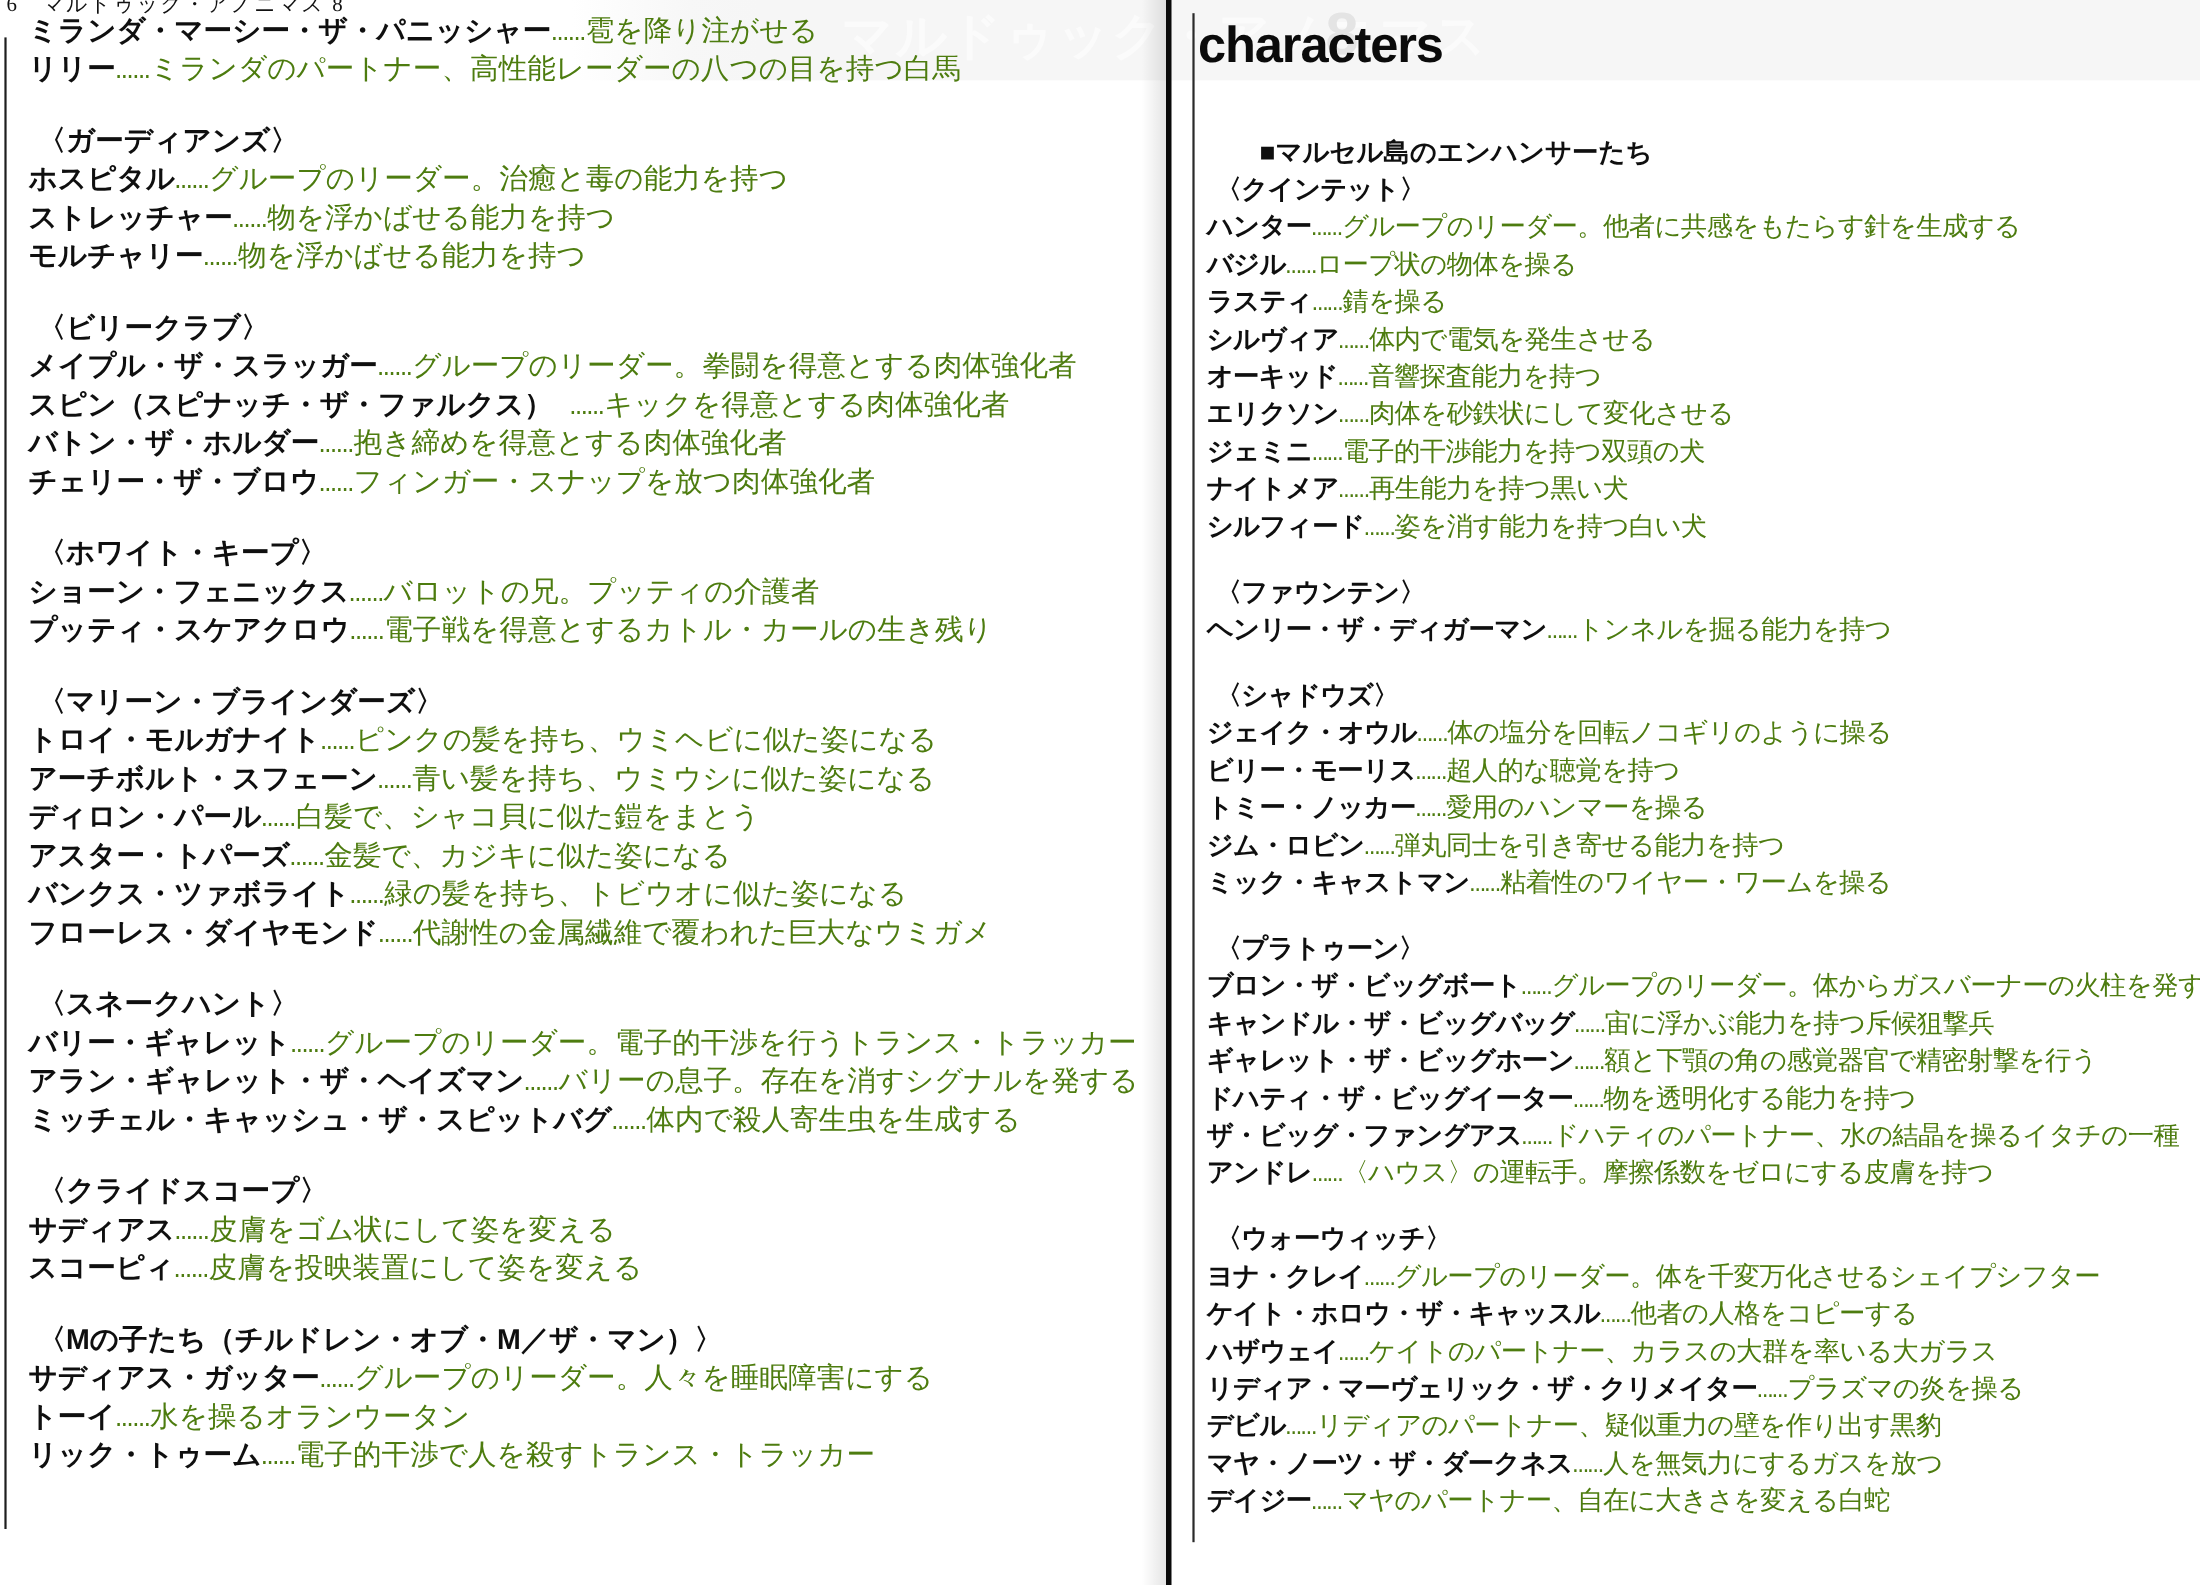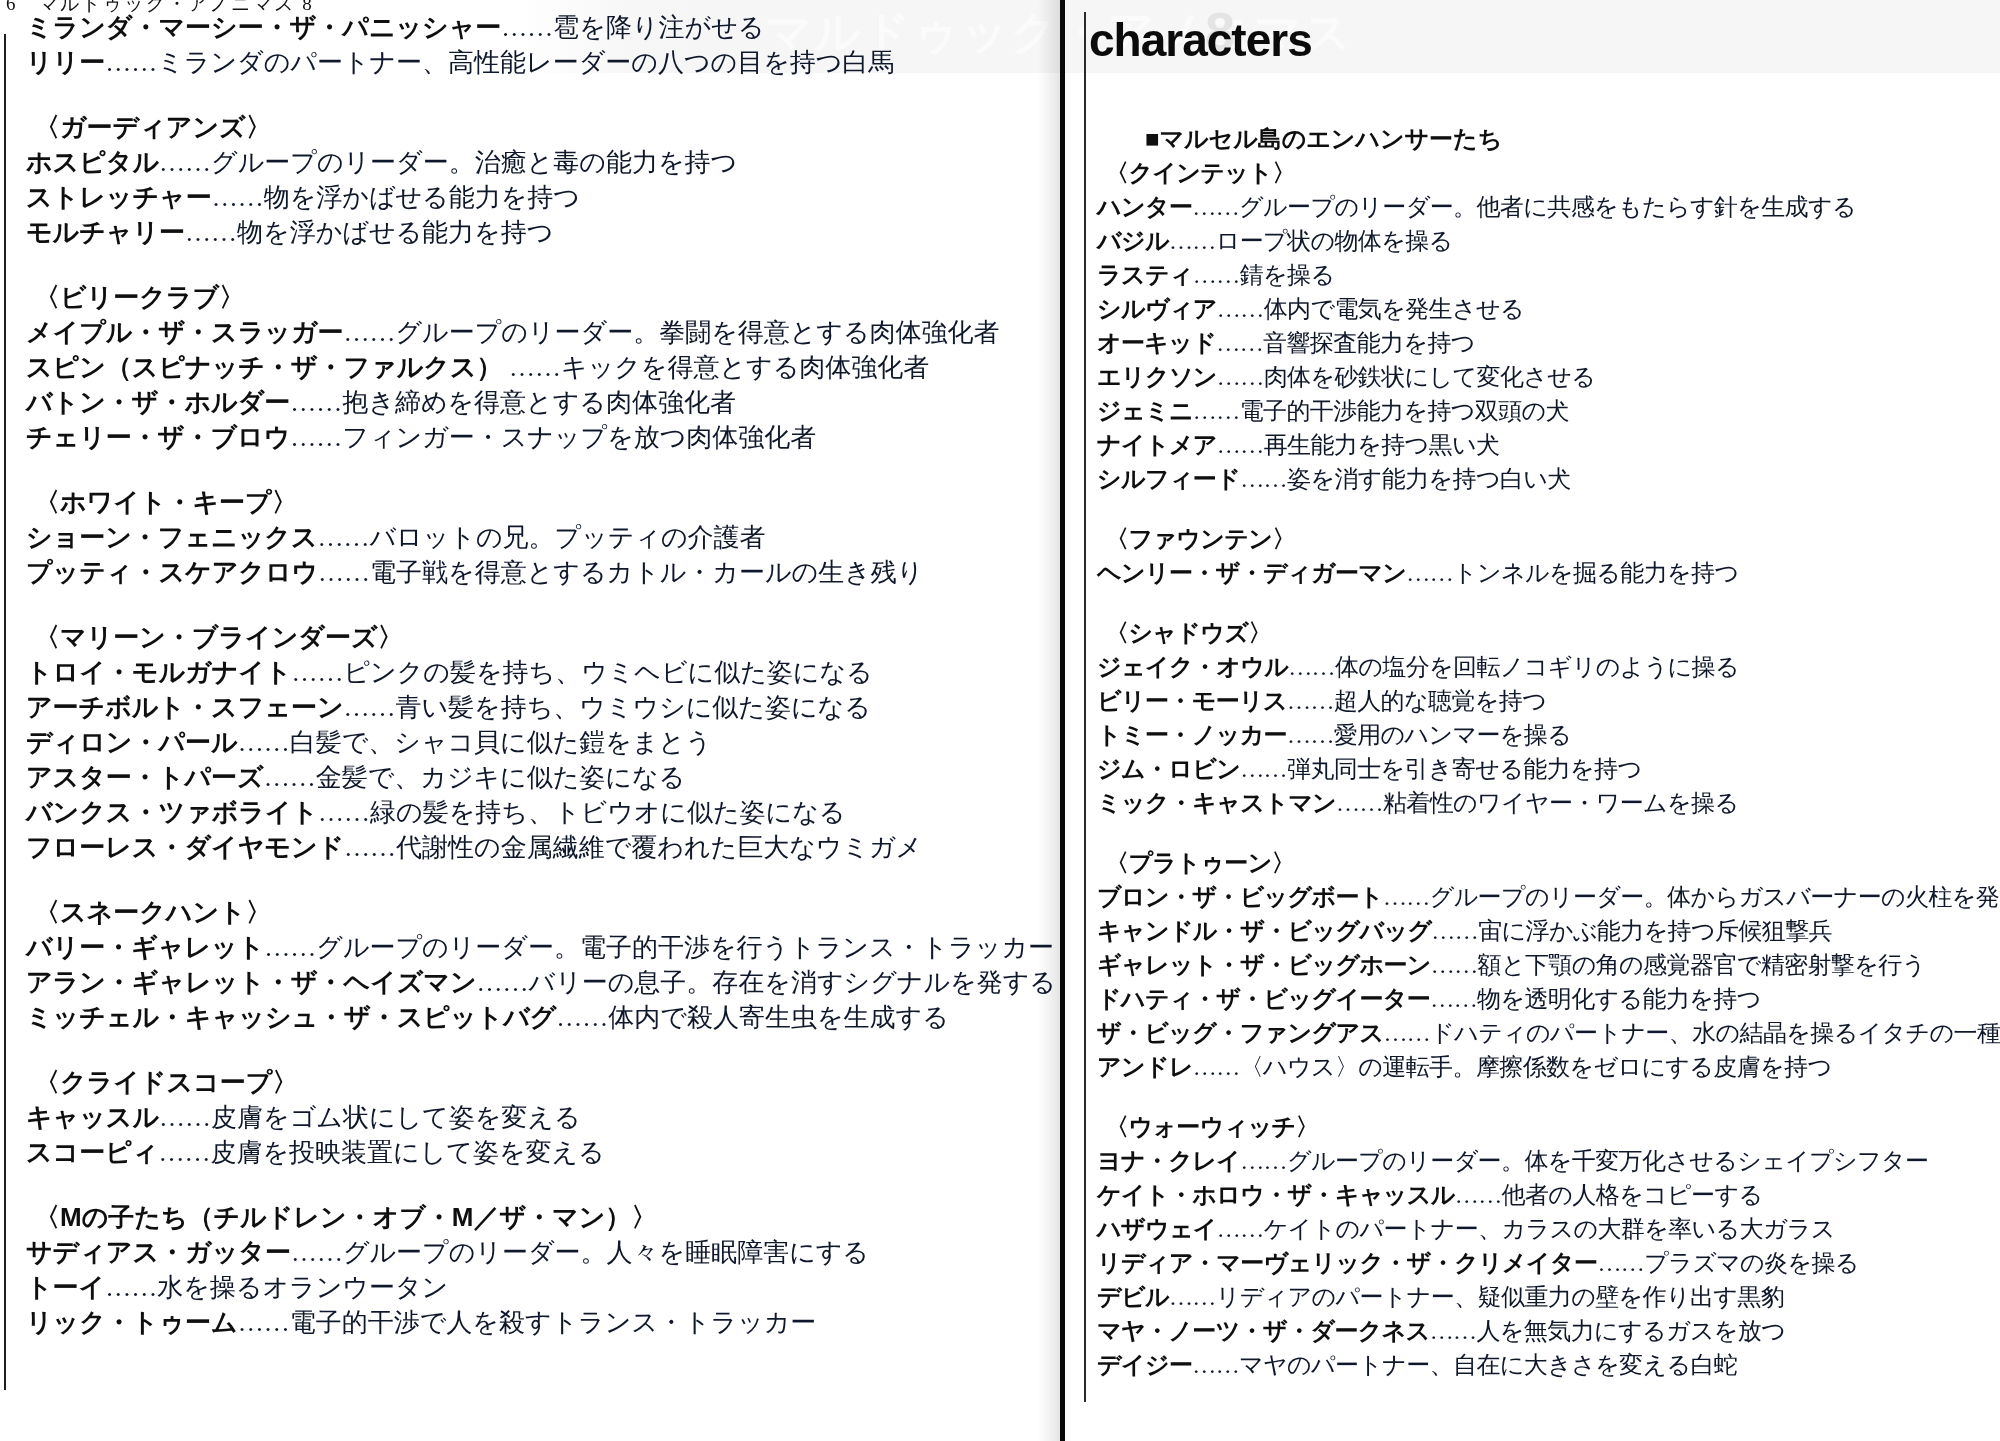--- a/index.html
+++ b/index.html
@@ -51,21 +51,21 @@
   .right-page .section:first-child{margin-top:0;}
   .right-page .section{margin-top:26px;}
 
   .line{white-space:nowrap;}
   .left-page .line{height:35px;line-height:35px;font-size:26px;}
   .right-page .line{height:34px;line-height:34px;font-size:24px;letter-spacing:-0.6px;}
 
   .heading{font-weight:bold;color:#0f0f0f;padding-left:8px;
     font-family:"Liberation Sans",sans-serif;}
   .ename{font-weight:bold;color:#0f0f0f;font-family:"Liberation Sans",sans-serif;}
-  .edesc{font-weight:normal;color:#0f172a;font-family:Liberation Serif, serif;}
+  .edesc{font-weight:normal;color:#4d7c0f;font-family:Liberation Mono, monospace;}
 
   .rp-title{
     margin:14px 0 0 -8px;height:52px;line-height:52px;
     font-size:46px;font-weight:bold;letter-spacing:-1px;color:#0b0b0b;
     font-family:"Liberation Sans",sans-serif;
   }
   .group-header{
     margin-top:56px;height:34px;line-height:34px;
     font-size:24px;font-weight:bold;color:#0f0f0f;
     font-family:"Liberation Sans",sans-serif;white-space:nowrap;margin-left:48px;
@@ -121,21 +121,21 @@
         <div class="line"><span class="ename">フローレス・ダイヤモンド</span><span class="edesc">……代謝性の金属繊維で覆われた巨大なウミガメ</span></div>
       </div>
       <div class="section">
         <div class="line heading">〈スネークハント〉</div>
         <div class="line"><span class="ename">バリー・ギャレット</span><span class="edesc">……グループのリーダー。電子的干渉を行うトランス・トラッカー</span></div>
         <div class="line"><span class="ename">アラン・ギャレット・ザ・ヘイズマン</span><span class="edesc">……バリーの息子。存在を消すシグナルを発する</span></div>
         <div class="line"><span class="ename">ミッチェル・キャッシュ・ザ・スピットバグ</span><span class="edesc">……体内で殺人寄生虫を生成する</span></div>
       </div>
       <div class="section">
         <div class="line heading">〈クライドスコープ〉</div>
-        <div class="line"><span class="ename">キャッスル</span><span class="edesc">……皮膚をゴム状にして姿を変える</span></div>
+        <div class="line"><span class="ename">サディアス</span><span class="edesc">……皮膚をゴム状にして姿を変える</span></div>
         <div class="line"><span class="ename">スコーピィ</span><span class="edesc">……皮膚を投映装置にして姿を変える</span></div>
       </div>
       <div class="section">
         <div class="line heading">〈Mの子たち（チルドレン・オブ・M／ザ・マン）〉</div>
         <div class="line"><span class="ename">サディアス・ガッター</span><span class="edesc">……グループのリーダー。人々を睡眠障害にする</span></div>
         <div class="line"><span class="ename">トーイ</span><span class="edesc">……水を操るオランウータン</span></div>
         <div class="line"><span class="ename">リック・トゥーム</span><span class="edesc">……電子的干渉で人を殺すトランス・トラッカー</span></div>
       </div>
     </div>
 

